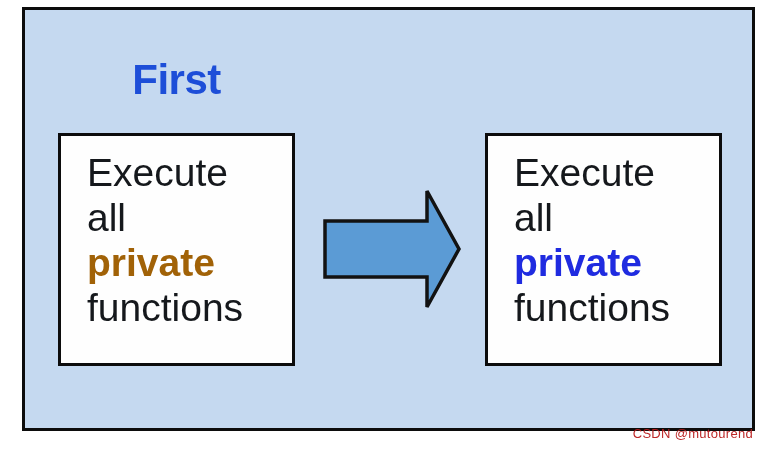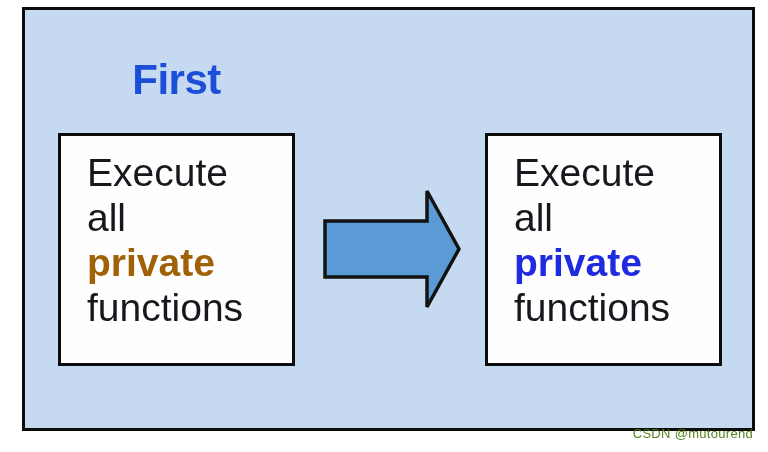--- a/index.html
+++ b/index.html
@@ -50,21 +50,21 @@
     left: 298px; top: 177px;
     width: 140px; height: 124px;
   }
   .arrow-wrap svg { display: block; width: 100%; height: 100%; }
 
   .watermark {
     position: absolute;
     top: 426px;
     right: 15px;
     font-size: 13px;
-    color: #4d7c0f;
+    color: #b91c1c;
     opacity: 0.95;
     letter-spacing: 0.3px;
   }
 </style>
 </head>
 <body>
 
 <div class="page">
 
   <div class="frame" style="background: rgb(197, 217, 240);">

